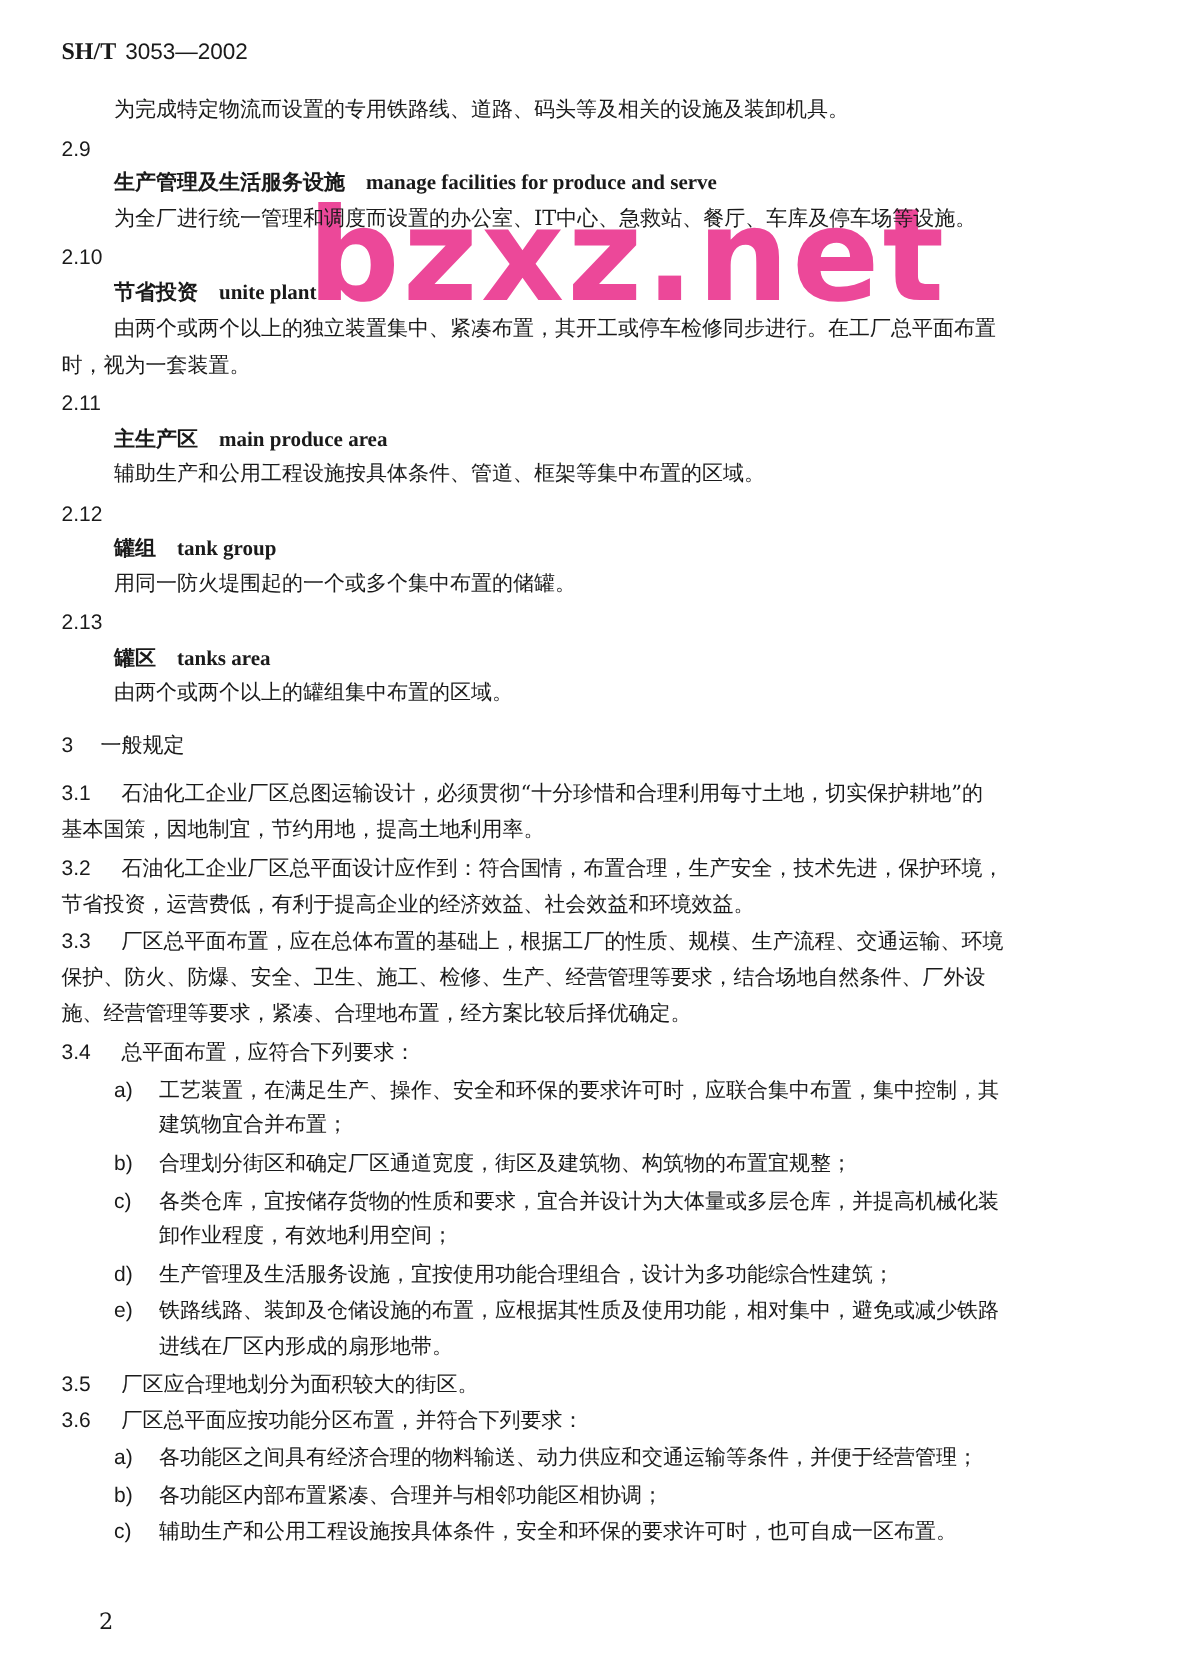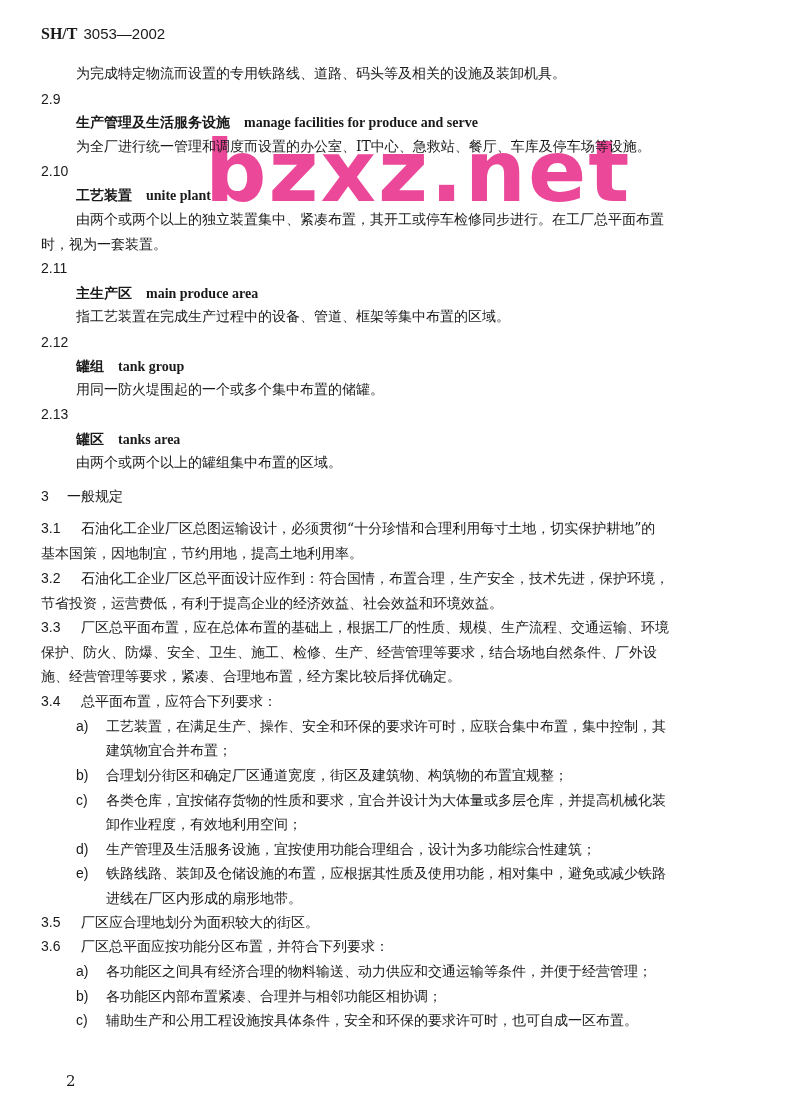--- a/index.html
+++ b/index.html
@@ -40,27 +40,27 @@
   <span class="code">SH/T</span><span class="num">3053—2002</span>
 </div>
 
 <div class="line" style="left:76px;top:64px">为完成特定物流而设置的专用铁路线、道路、码头等及相关的设施及装卸机具。</div>
 
 <div class="line num-label" style="left:41px;top:90px">2.9</div>
 <div class="line" style="left:76px;top:113px"><span class="term-cn">生产管理及生活服务设施</span><span class="term-en">manage facilities for produce and serve</span></div>
 <div class="line" style="left:76px;top:137px">为全厂进行统一管理和调度而设置的办公室、IT中心、急救站、餐厅、车库及停车场等设施。</div>
 
 <div class="line num-label" style="left:41px;top:162px">2.10</div>
-<div class="line" style="left:76px;top:186px"><span class="term-cn">工艺装置</span><span class="term-en">unite plant</span></div>
+<div class="line" style="left:76px;top:186px"><span class="term-cn">节省投资</span><span class="term-en">unite plant</span></div>
 <div class="line" style="left:76px;top:210px">由两个或两个以上的独立装置集中、紧凑布置，其开工或停车检修同步进行。在工厂总平面布置</div>
 <div class="line" style="left:41px;top:235px">时，视为一套装置。</div>
 
 <div class="line num-label" style="left:41px;top:259px">2.11</div>
 <div class="line" style="left:76px;top:284px"><span class="term-cn">主生产区</span><span class="term-en">main produce area</span></div>
-<div class="line" style="left:76px;top:307px">指工艺装置在完成生产过程中的设备、管道、框架等集中布置的区域。</div>
+<div class="line" style="left:76px;top:307px">辅助生产和公用工程设施按具体条件、管道、框架等集中布置的区域。</div>
 
 <div class="line num-label" style="left:41px;top:333px">2.12</div>
 <div class="line" style="left:76px;top:357px"><span class="term-cn">罐组</span><span class="term-en">tank group</span></div>
 <div class="line" style="left:76px;top:380px">用同一防火堤围起的一个或多个集中布置的储罐。</div>
 
 <div class="line num-label" style="left:41px;top:405px">2.13</div>
 <div class="line" style="left:76px;top:430px"><span class="term-cn">罐区</span><span class="term-en">tanks area</span></div>
 <div class="line" style="left:76px;top:453px">由两个或两个以上的罐组集中布置的区域。</div>
 
 <div class="line" style="left:41px;top:487px"><span class="secnum" style="width:26px">3</span><span>一般规定</span></div>

